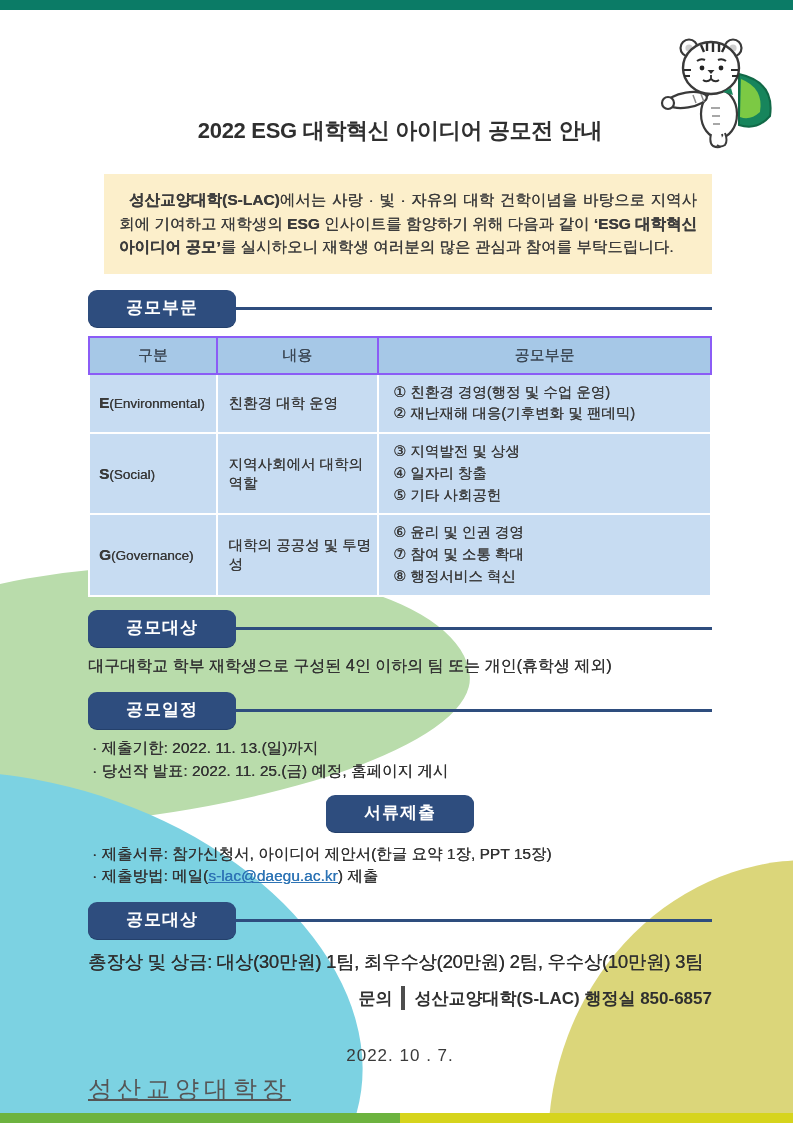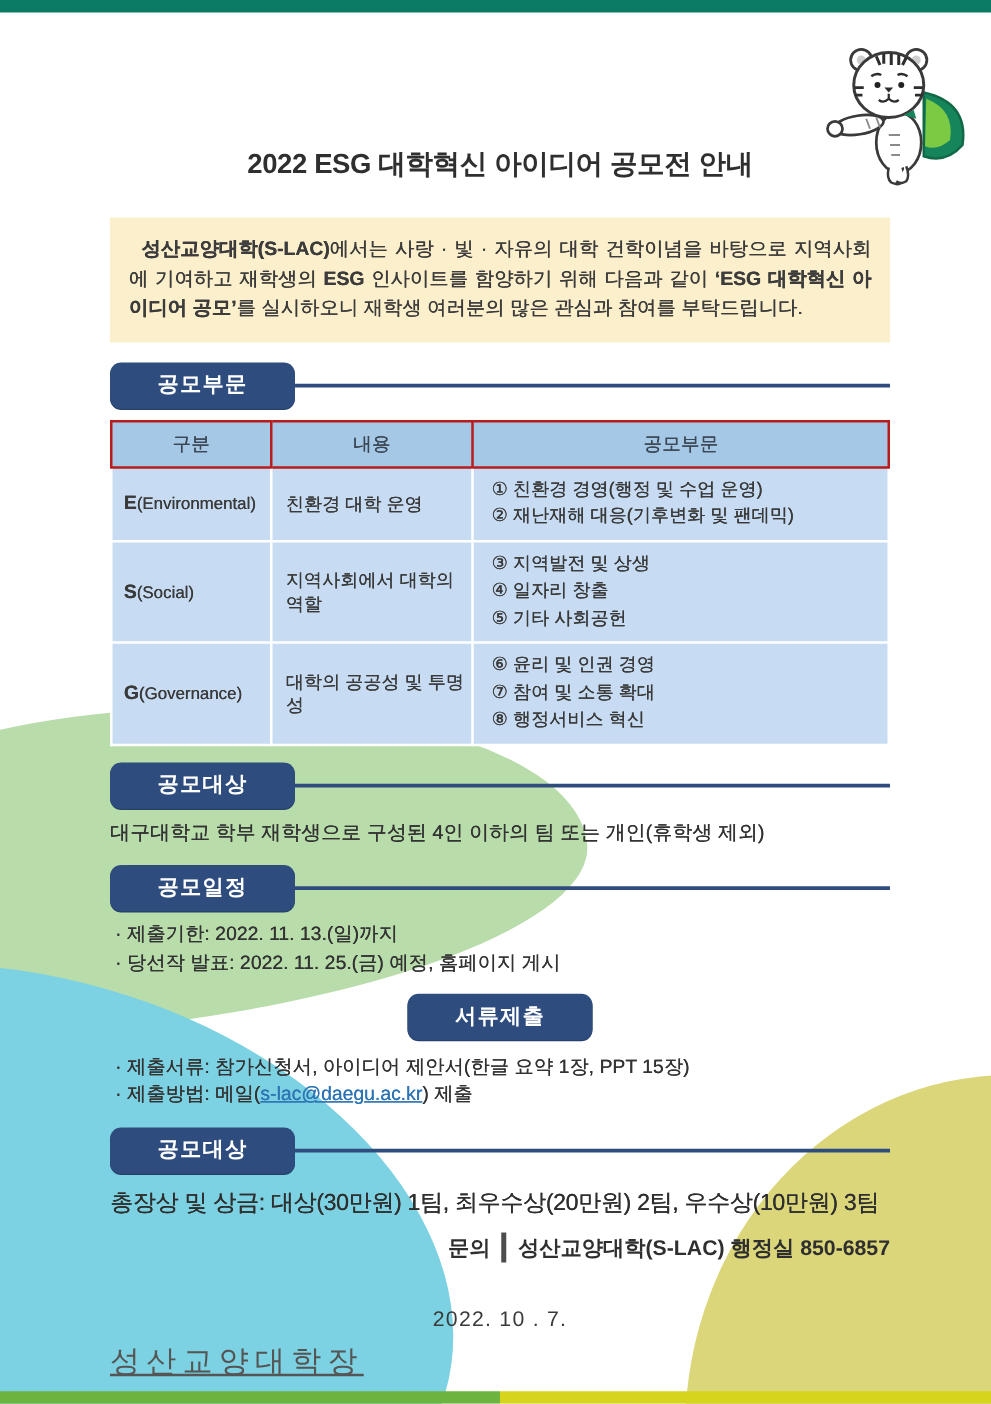--- a/index.html
+++ b/index.html
@@ -23,37 +23,38 @@
     border-radius:50%; }
   
   .mascot { position:absolute; left:653px; top:30px; width:132px; height:120px; z-index:2; }
   
   .content { position:absolute; left:88px; top:0; width:624px; z-index:2; }
   .title { margin-top:116px; text-align:center; font-size:22px; font-weight:bold; color:#2f2f2f; letter-spacing:-0.3px; }
   .intro-box {
     margin-top:28px; background:#fcefcb; padding:14px 15px 15px;
     font-size:15.5px; line-height:1.52; text-align:justify; color:#3c3c3c;
     text-shadow:0.35px 0 0 currentColor;
+    margin-left:16px;
   }
   .intro-box .b { font-weight:bold; }
   .intro-box .indent { padding-left:10px; }
   
   .sec-header { display:flex; align-items:center; }
   .mt16 { margin-top:16px; } .mt13 { margin-top:13px; } .mt15 { margin-top:15px; } .mt12 { margin-top:12px;flex-direction:column; } .mt14 { margin-top:14px; }
   .sec-badge {
     min-width:148px; text-align:center; background:#2e4d7e; color:#fff;
     font-size:17px; font-weight:bold; padding:6px 10px 8px; border-radius:9px;
     letter-spacing:1px; box-shadow:0 1px 0 #24406b;
   }
   .sec-line { flex:1; border-top:3px solid #2e4d7e; }
   
   .esg-table { width:100%; margin-top:9px; border-collapse:collapse; text-shadow:0.25px 0 0 currentColor; }
   .esg-table th {
     background:#a6c8e7; color:#3b4754; font-weight:normal; font-size:15px;
-    padding:8px 4px; border:2px solid #b91c1c;
+    padding:8px 4px; border:2px solid #8b5cf6;
   }
   .esg-table td { background:#c7dcf2; border:2px solid #fff; vertical-align:middle; padding:7px 6px; }
   .esg-table td.division { padding-left:9px; font-size:13.5px; white-space:nowrap; }
   .esg-table td.division .dl { font-weight:bold; font-size:15.5px; }
   .esg-table td.cont { padding-left:11px; font-size:14.5px; }
   .esg-table td.items { padding-left:14px; font-size:14.5px; line-height:1.5; }
   .col-division { width:20.5%; } .col-content { width:26%; } .col-part { width:53.5%; }
   
   .sec-text { margin-top:9px; font-size:16px; color:#333; text-shadow:0.2px 0 0 currentColor; }
   .bullets { margin-top:8px; font-size:15.5px; line-height:1.48; color:#333; text-shadow:0.2px 0 0 currentColor; }

